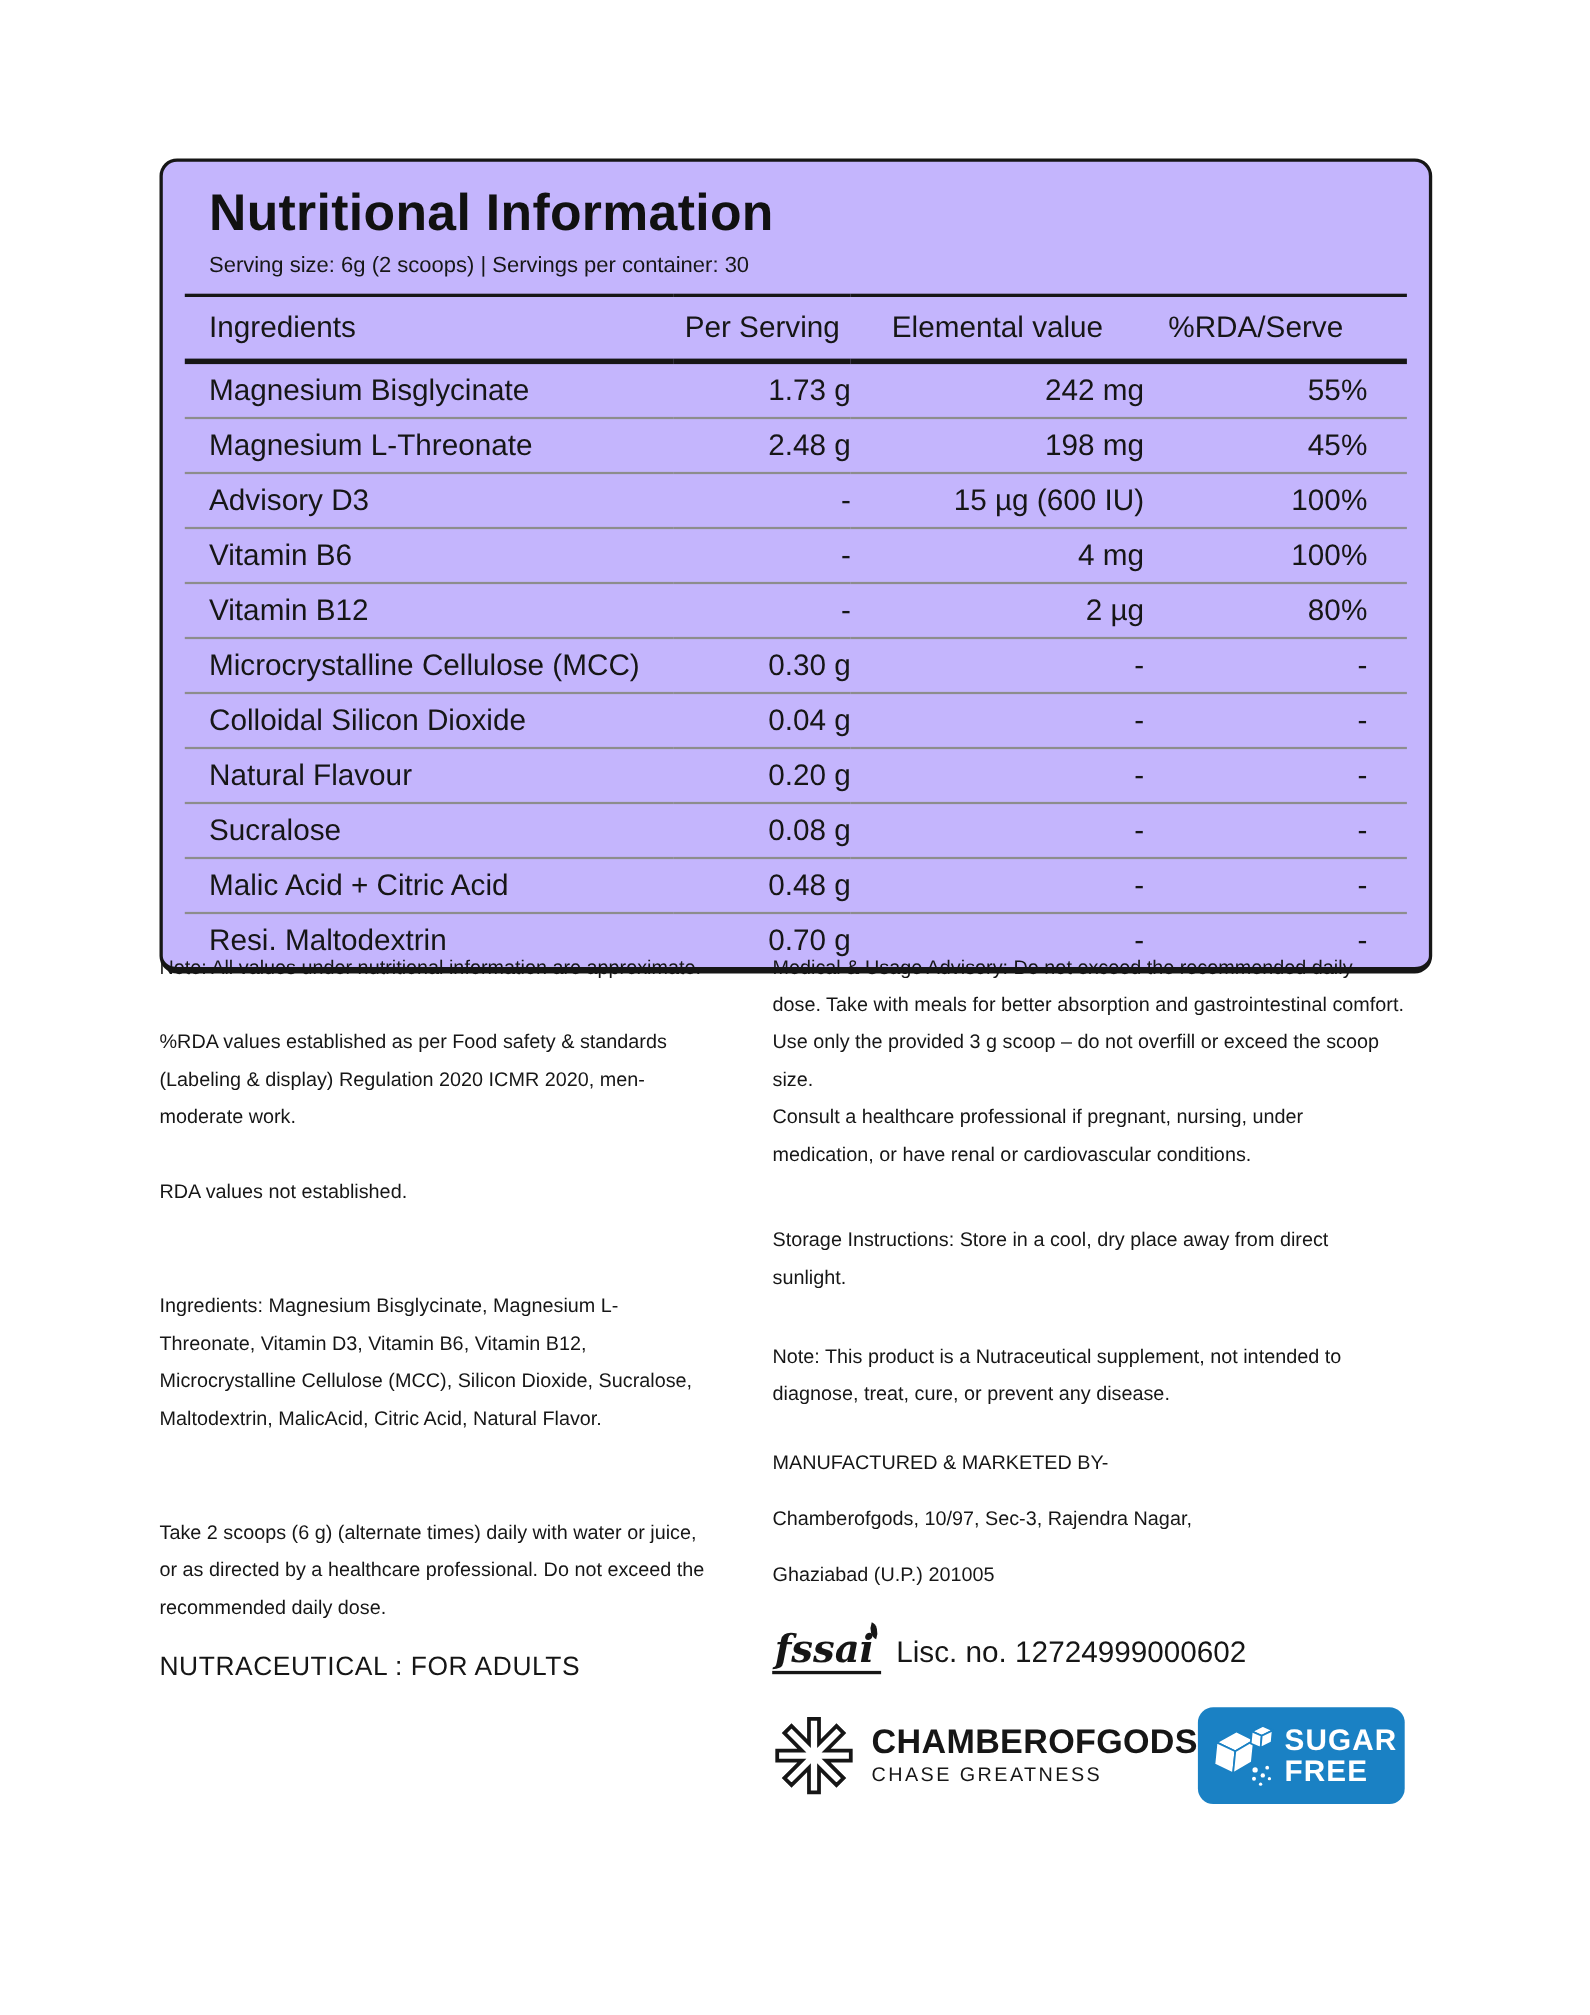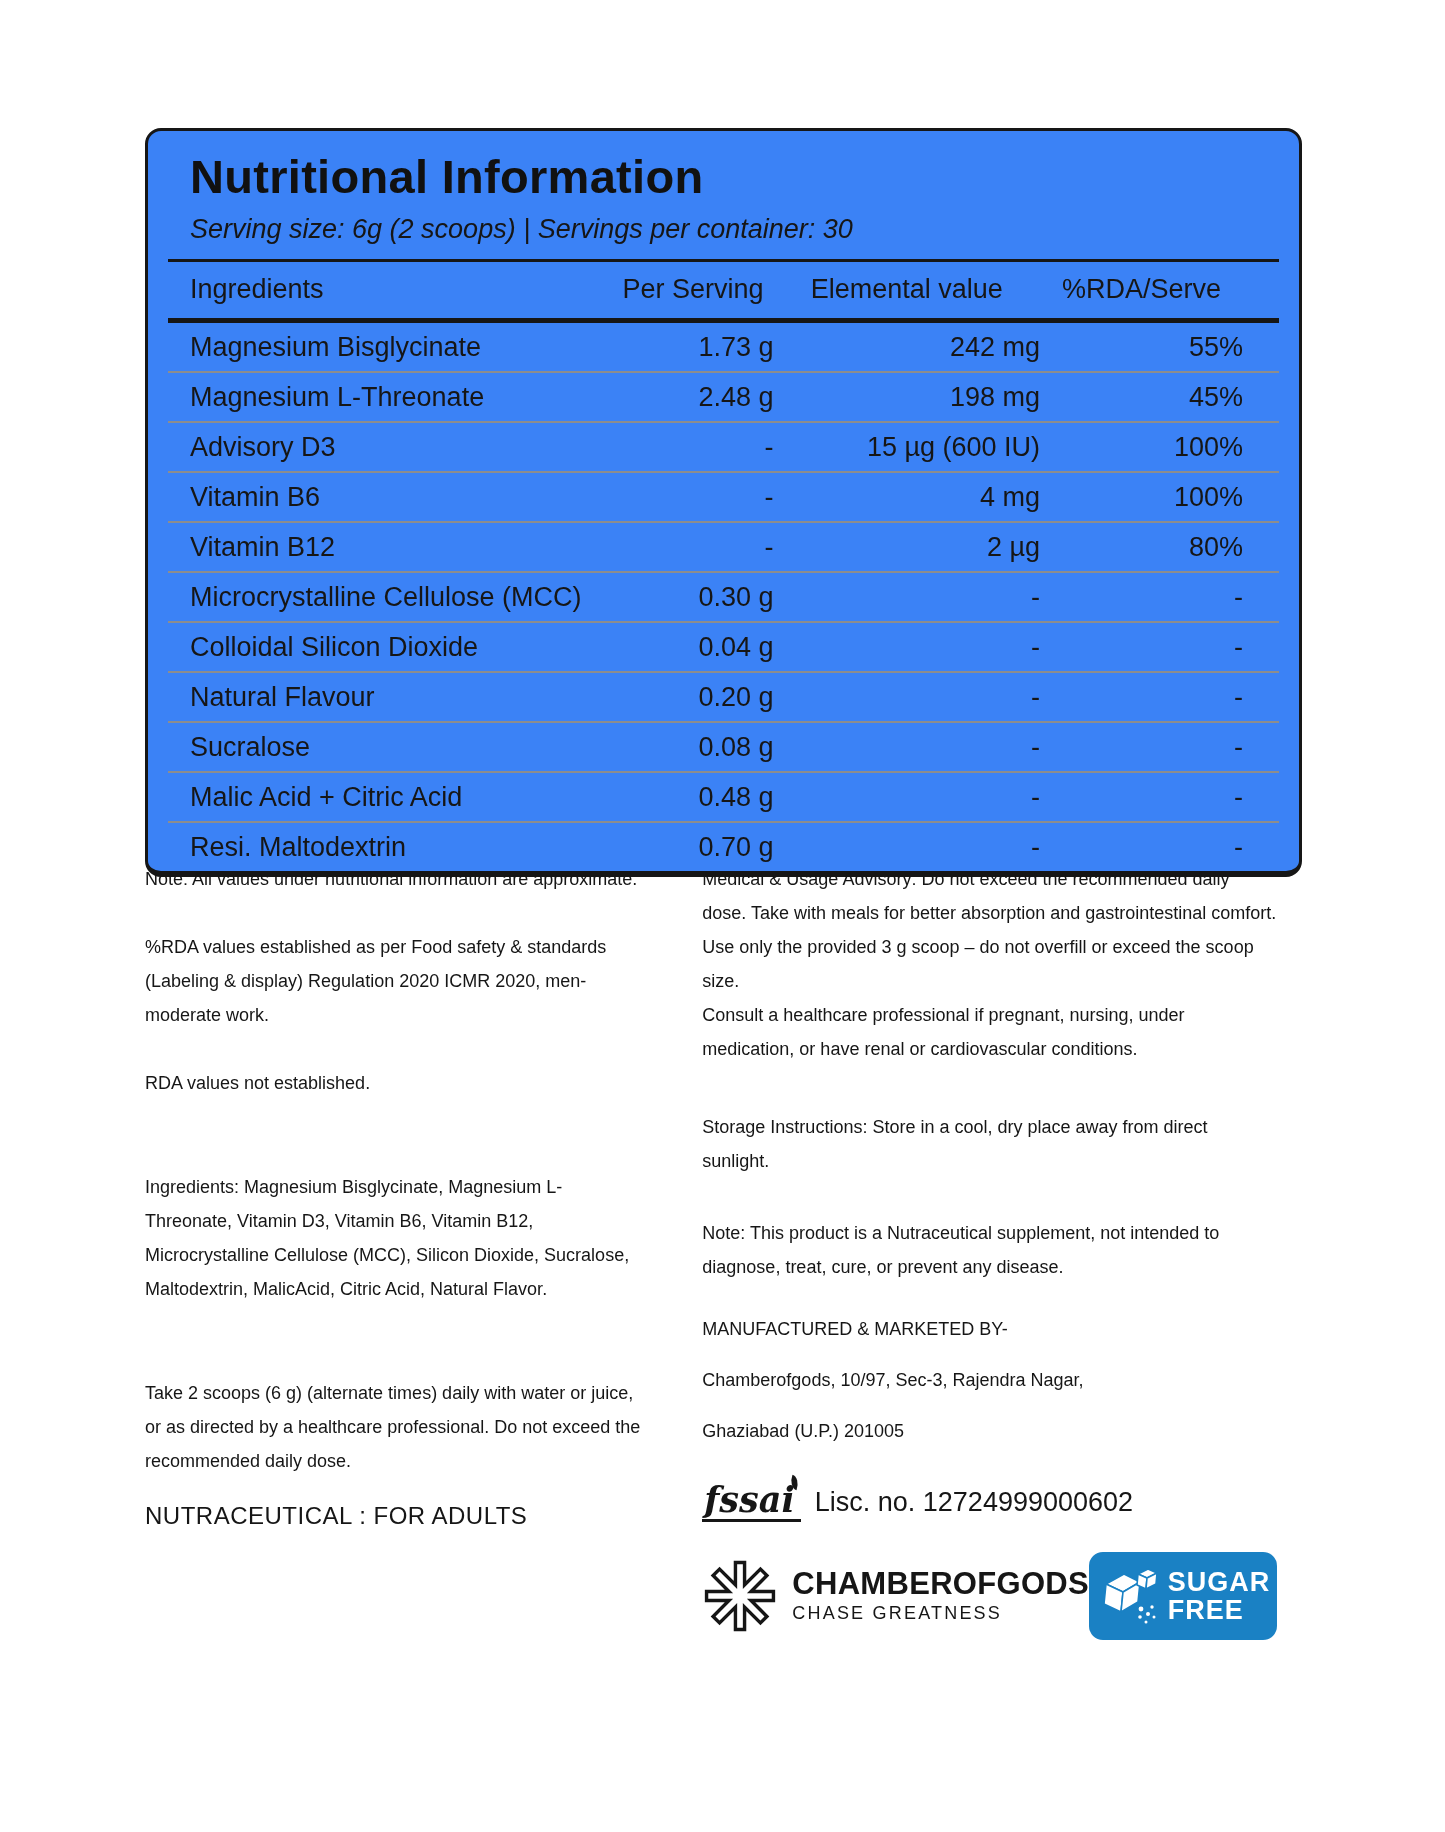--- a/index.html
+++ b/index.html
@@ -3,29 +3,29 @@
 <meta charset="utf-8">
 <style>
   html,body { margin:0; padding:0; background:#ffffff; }
   .sheet {
     position:relative; width:1445px; height:1832px; background:#fff;
     color:#161616; font-family:"Liberation Sans", sans-serif;
     overflow:hidden;
   }
   
   .label-box {
-    position:absolute; left:145px; top:128px; width:1157px;
+    position:absolute; left:145px; top:144px; width:1157px;
     border:3px solid #161616; border-bottom-width:6px; border-radius:16px;
-    box-sizing:border-box; padding:0 20px 0 20px; background:#3b82f6;
+    box-sizing:border-box; padding:0 20px 0 20px; background:#c4b5fd;
   }
   .title {
     margin:18px 0 0 22px; font-size:47px; font-weight:800;
     letter-spacing:0.3px; color:#111;
   }
-  .serving { margin:10px 0 0 22px; font-size:27px;font-style:italic; }
+  .serving { margin:10px 0 0 22px; font-size:20px; }
   table { width:100%; border-collapse:collapse; table-layout:fixed; margin-top:14px; font-size:27px; }
   col.c1 { width:40%; } col.c2 { width:14.5%; } col.c3 { width:24%; } col.c4 { width:21.5%; }
   thead th {
     font-weight:400; text-align:center; padding:12px 0 13px;
     border-top:3px solid #161616; border-bottom:5px solid #161616;
   }
   thead th:first-child { text-align:left; padding-left:22px; }
   tbody td { text-align:right; padding:9px 0; border-bottom:2px solid #8d8d8d; line-height:30px; }
   tbody td:first-child { text-align:left; padding-left:22px; }
   thead th:last-child, tbody td:last-child { padding-right:36px; }

